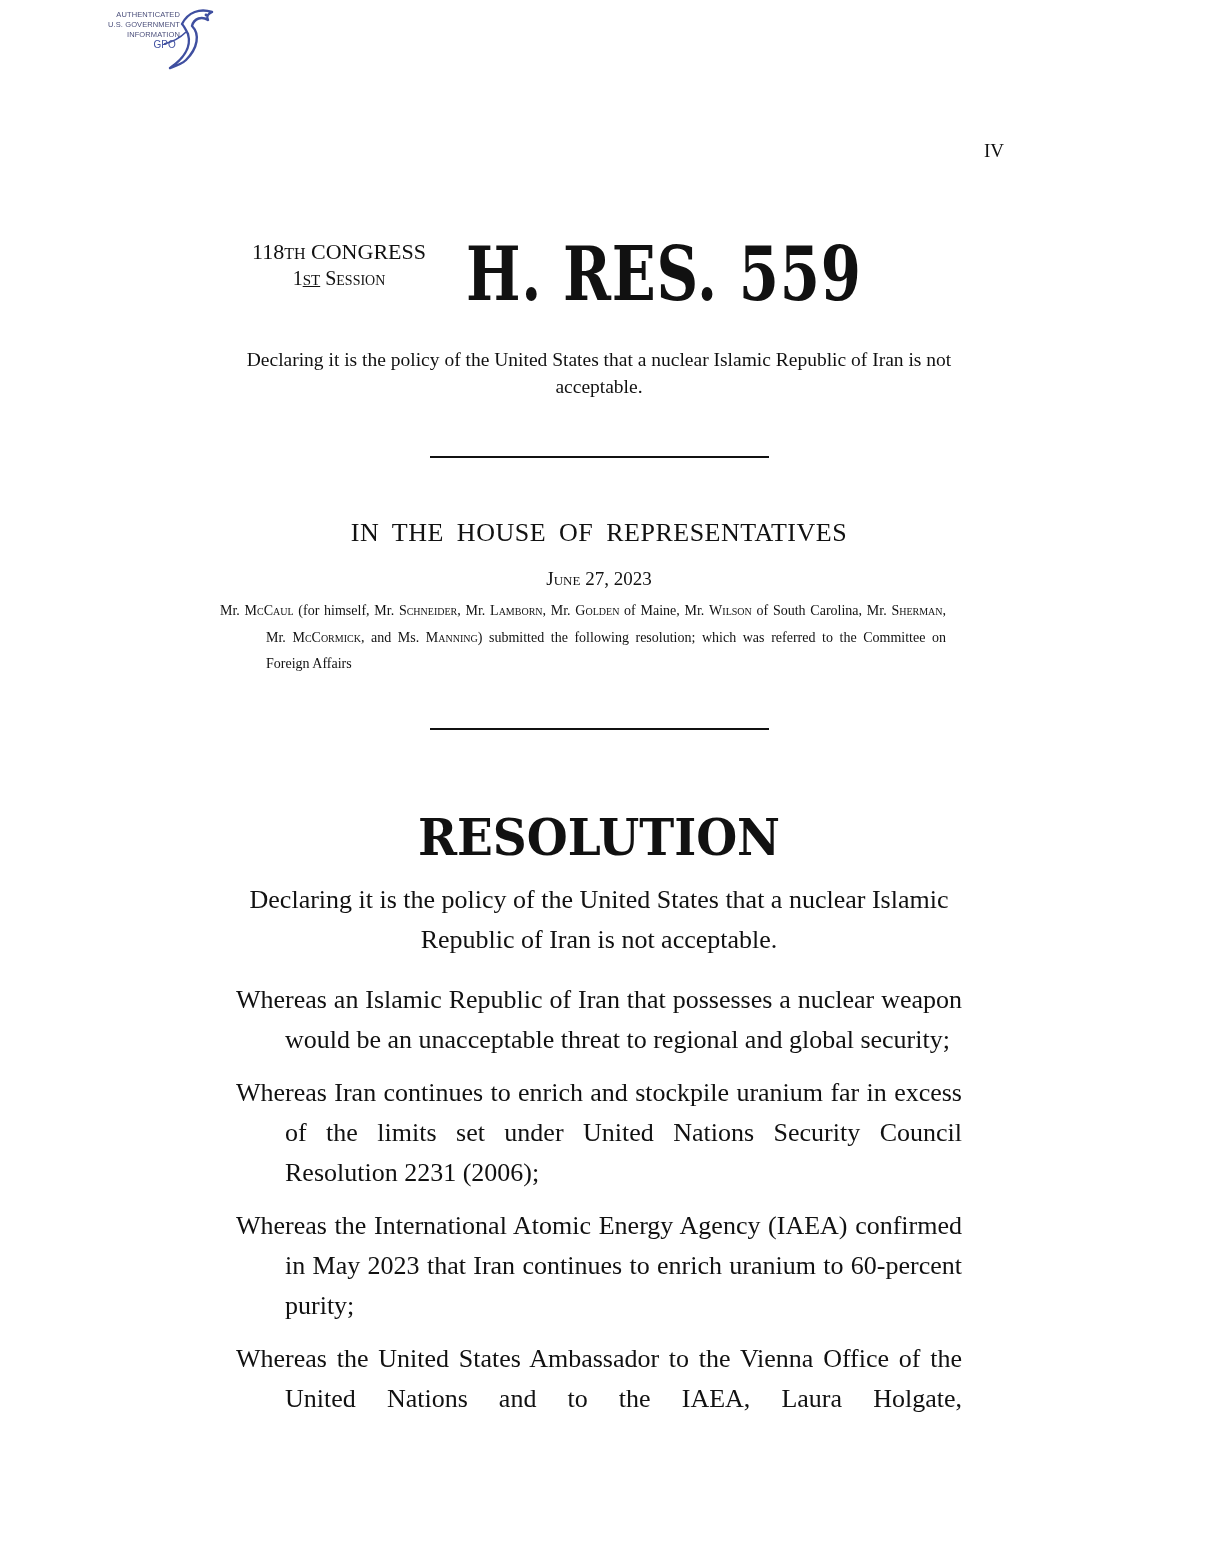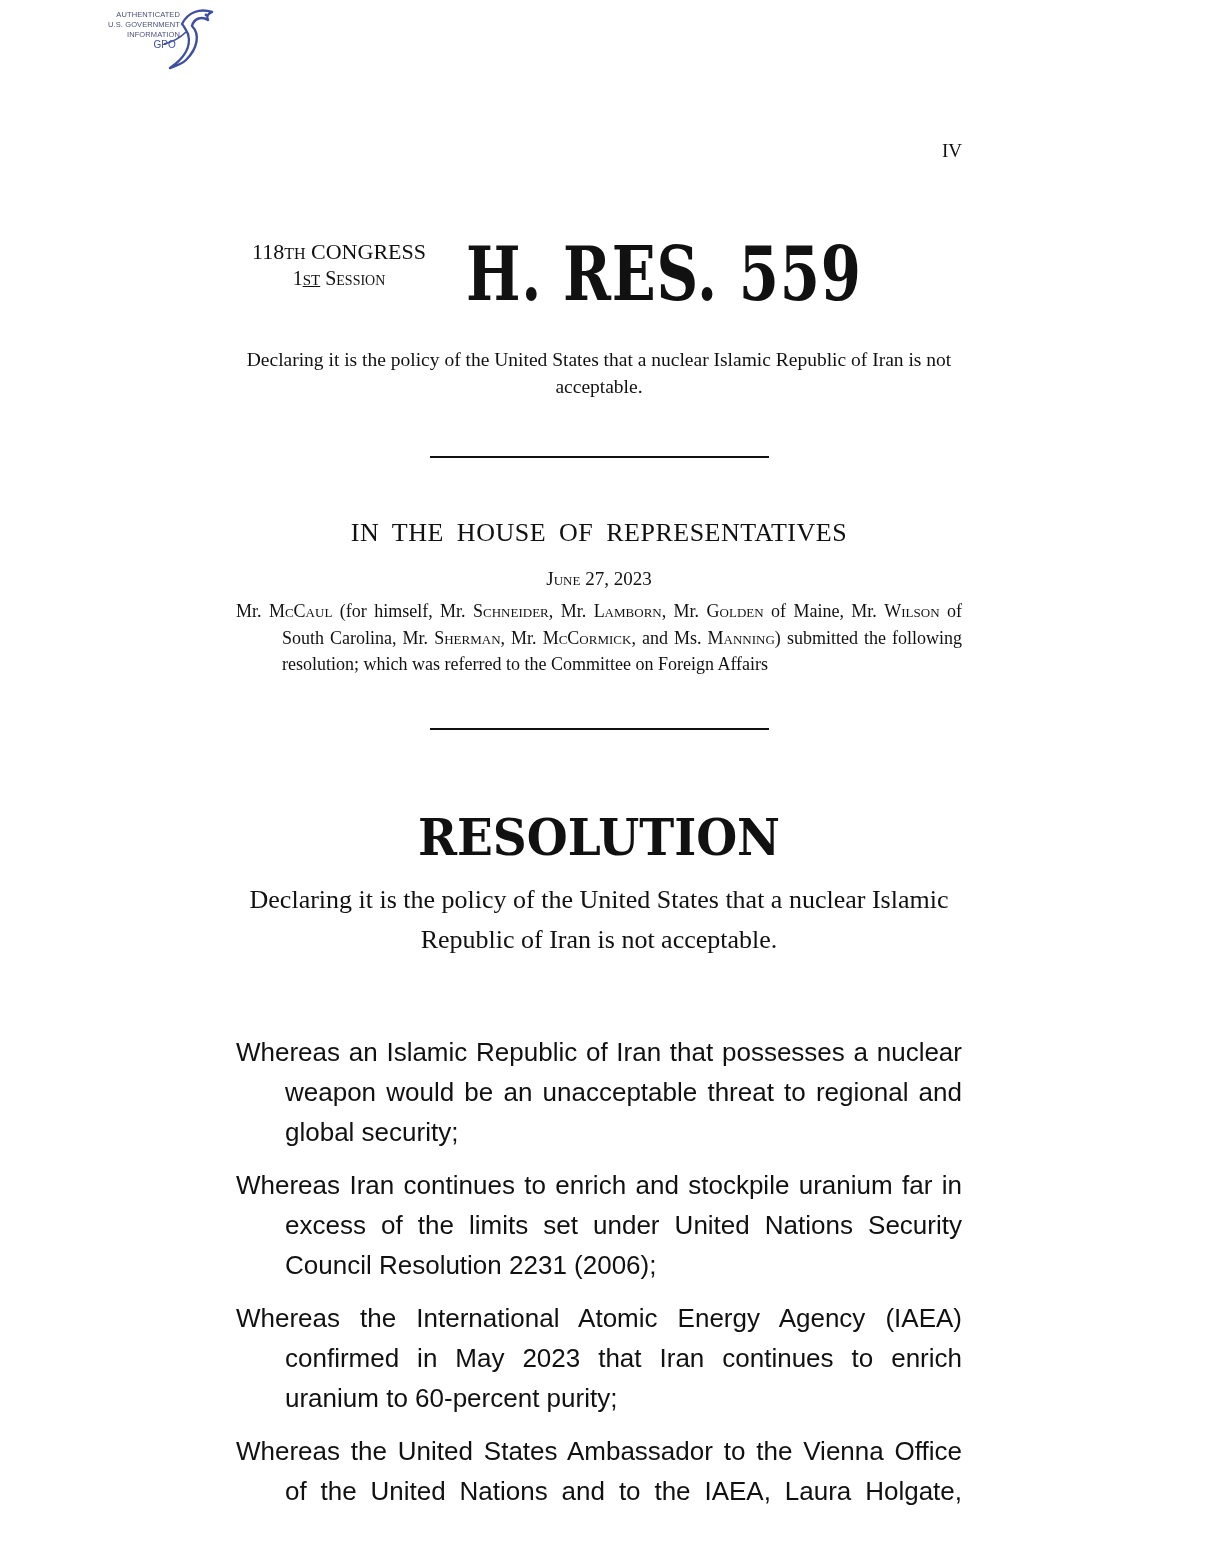--- a/index.html
+++ b/index.html
@@ -14,21 +14,21 @@
     .gpo-logo { position: absolute; left: 84px; top: 4px; width: 140px; height: 66px; }
     .gpo-text {
       position: absolute; left: 0; top: 6px; width: 96px;
       font-family: "Liberation Sans", sans-serif; font-size: 7.5px; line-height: 10px;
       color: #4a4e7a; text-align: right; letter-spacing: 0.1px;
     }
     .gpo-text .gpo-abbr { font-size: 10px; color: #3f4fa0; padding-right: 4px; }
     .gpo-bird { position: absolute; left: 78px; top: 0; }
 
     .page-num {
-      position: absolute; left: 942px; top: 140px;
+      position: absolute; left: 984px; top: 140px;
       font-family: "Liberation Serif", serif; font-size: 19px;
     }
 
     .congress-block {
       position: absolute; left: 236px; top: 240px; width: 206px;
       font-family: "Liberation Serif", serif; text-align: center; line-height: 24px;
     }
     .congress-line { font-size: 22px; }
     .congress-line .sm { font-size: 16px; text-align: right; }
     .session-line { font-size: 20px; }
@@ -53,39 +53,39 @@
 
     .chamber {
       position: absolute; left: 236px; top: 518px; width: 726px; text-align: center;
       font-family: "Liberation Serif", serif; font-size: 26px; word-spacing: 6px; letter-spacing: 0.5px;
     }
     .date {
       position: absolute; left: 236px; top: 568px; width: 726px; text-align: center;
       font-family: "Liberation Serif", serif; font-size: 19px;
     }
     .sponsors {
-      position: absolute; left: 236px; top: 598px; width: 726px;
-      font-family: "Liberation Serif", serif; font-size: 18px; line-height: 26.5px;
+      position: absolute; left: 220px; top: 598px; width: 726px;
+      font-family: "Liberation Serif", serif; font-size: 14px; line-height: 26.5px;
       text-align: justify; text-align-last: left;
     }
     .sponsors .hang { display: block; padding-left: 46px; text-indent: -46px; }
 
     .res-heading {
       position: absolute; left: 236px; top: 808px; width: 726px; text-align: center;
       font-family: "DejaVu Serif", serif; font-weight: 900; font-size: 50px;
       transform: scaleX(0.94); transform-origin: center top; letter-spacing: 0px;
     }
     .res-title {
       position: absolute; left: 236px; top: 880px; width: 726px; text-align: center;
       font-family: "Liberation Serif", serif; font-size: 26px; line-height: 40px;
     }
 
     .whereas-list {
-      position: absolute; left: 236px; top: 1032px; width: 726px;
-      font-family: Liberation Sans, sans-serif; font-size: 26px; line-height: 40px;
+      position: absolute; left: 236px; top: 980px; width: 726px;
+      font-family: Liberation Serif, serif; font-size: 26px; line-height: 40px;
     }
     .whereas {
       padding-left: 49px; text-indent: -49px; text-align: justify;
       margin: 0 0 13px 0;
     }
     .whereas.last { text-align-last: justify; }
   </style>
 </head>
 <body>
 

